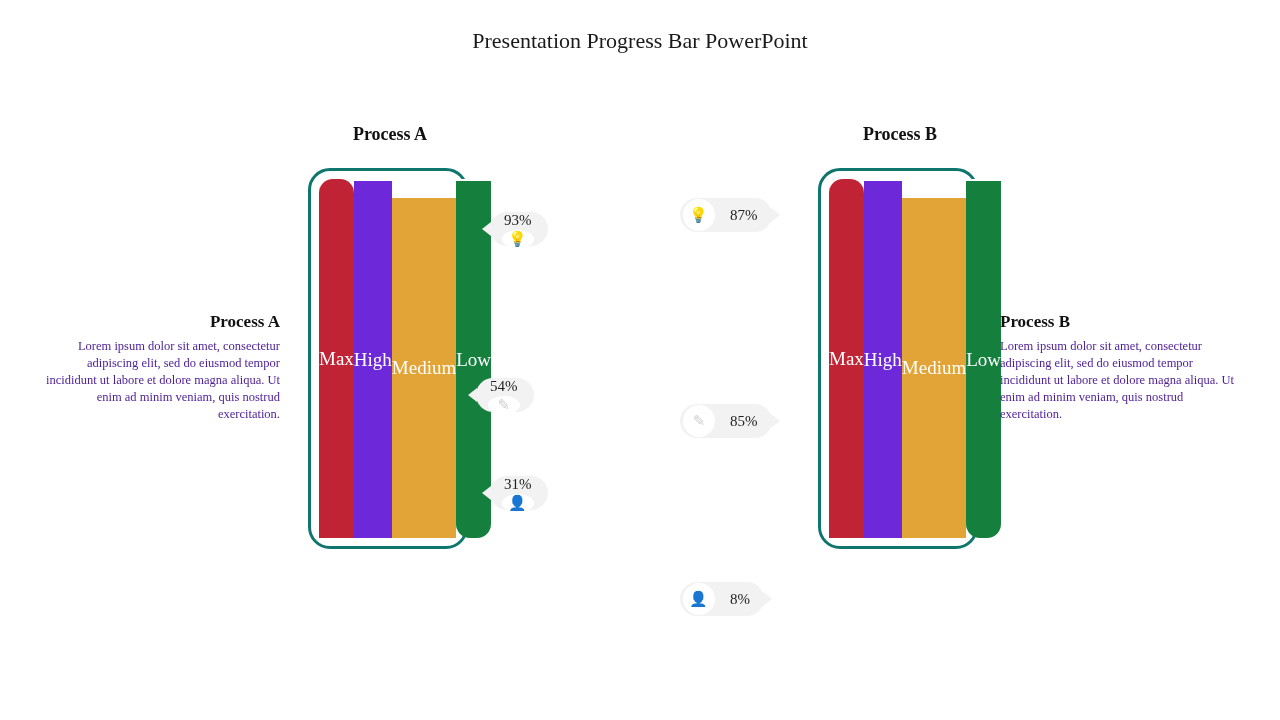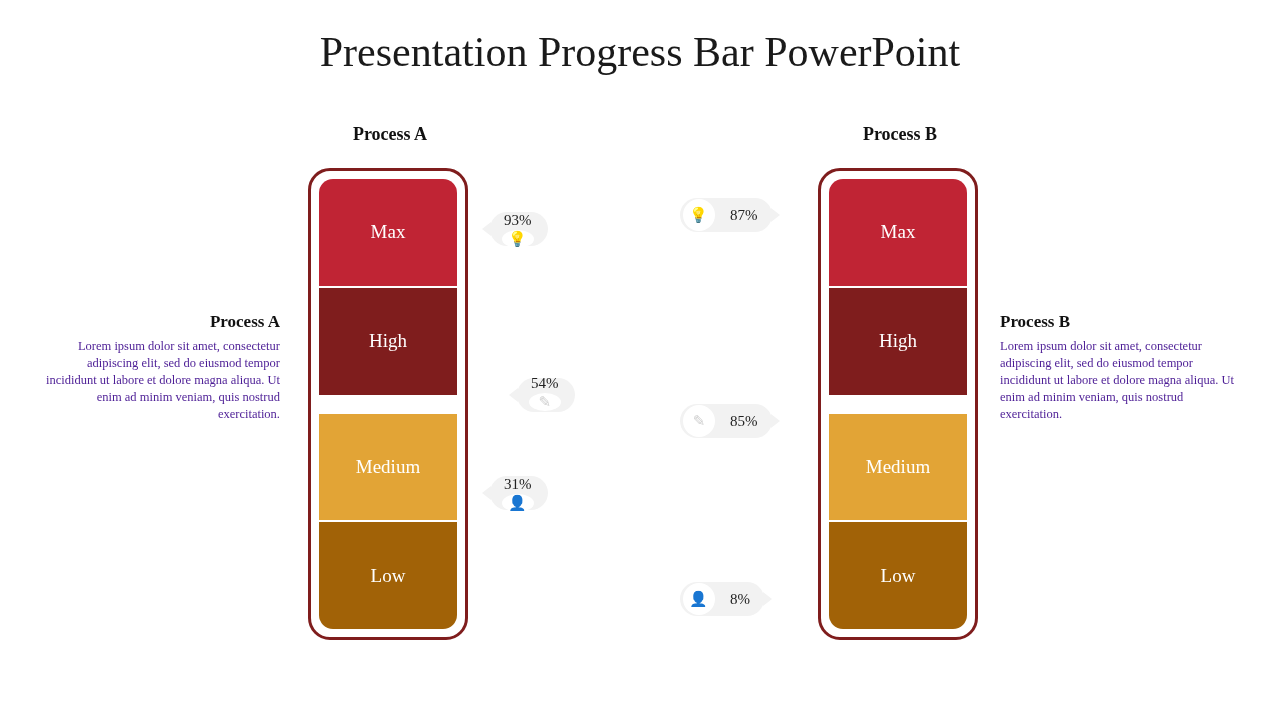--- a/index.html
+++ b/index.html
@@ -11,63 +11,62 @@
       font-family: Georgia, 'Times New Roman', serif;
       position: relative;
       overflow: hidden;
     }
     .title {
       position: absolute;
       top: 28px;
       left: 0;
       right: 0;
       text-align: center;
-      font-size: 42px;
+      font-size: 22px;
       color: #1a1a1a;
       font-weight: 400;
     }
     .col-header {
       position: absolute;
       font-weight: bold;
       font-size: 18px;
       color: #111;
       text-align: center;
     }
     .header-a { top: 124px; left: 310px; width: 160px; }
     .header-b { top: 124px; left: 820px; width: 160px; }
 
     .bar-frame {
       position: absolute;
       top: 168px;
       width: 160px;
-      height: 472px;
-      border: 3px solid #7f1d1d;
+      height: 381px;
+      border: 3px solid #0f766e;
       border-radius: 22px;
       padding: 8px;
       box-sizing: border-box;
       display: flex;
-      flex-direction: column;
       justify-content: stretch;
     }
     .bar-a { left: 308px; }
     .bar-b { left: 818px; }
 
     .seg {
       display: flex;
       align-items: center;
       justify-content: center;
       color: #fff;
       font-size: 19px;
       font-family: Georgia, serif;
     }
     .seg + .seg { border-top: 2px solid #fff; }
     .seg-max    { background: #c02434; flex: 1 1 25%; border-top-left-radius: 14px; border-top-right-radius: 14px; }
-    .seg-high   { background: #7f1d1d; flex: 1 1 25%; }
+    .seg-high   { background: #6d28d9; flex: 1 1 25%; }
     .seg-medium { background: #e2a436; flex: 1 1 25%; margin-top: 17px; }
-    .seg-low    { background: #a16207; flex: 1 1 25%; border-bottom-left-radius: 14px; border-bottom-right-radius: 14px; }
+    .seg-low    { background: #15803d; flex: 1 1 25%; border-bottom-left-radius: 14px; border-bottom-right-radius: 14px; }
 
     
     .desc {
       position: absolute;
       width: 240px;
     }
     .desc-a { top: 312px; left: 40px; text-align: right; }
     .desc-b { top: 312px; left: 1000px; text-align: left; }
     .desc-title { font-weight: bold; font-size: 17px; color:#111; margin-bottom: 6px; }
     .desc-body  { font-size: 12.5px; color:#4c1d95; line-height: 1.35; }
@@ -136,21 +135,21 @@
 </div>
 <div class="desc desc-b">
   <div class="desc-title">Process B</div>
   <div class="desc-body">Lorem ipsum dolor sit amet, consectetur adipiscing elit, sed do eiusmod tempor incididunt ut labore et dolore magna aliqua. Ut enim ad minim veniam, quis nostrud exercitation.</div>
 </div>
 
 <div class="pill left" style="left: 490px; top: 212px;">
   <span class="pct">93%</span>
   <span class="ico">💡</span>
 </div>
-<div class="pill left" style="left: 517px; top: 378px; justify-content: flex-end;">
+<div class="pill left" style="left: 476px; top: 378px;">
   <span class="pct">54%</span>
   <span class="ico">✎</span>
 </div>
 <div class="pill left" style="left: 490px; top: 476px;">
   <span class="pct">31%</span>
   <span class="ico">👤</span>
 </div>
 
 <div class="pill right" style="left: 680px; top: 198px;">
   <span class="ico">💡</span>

